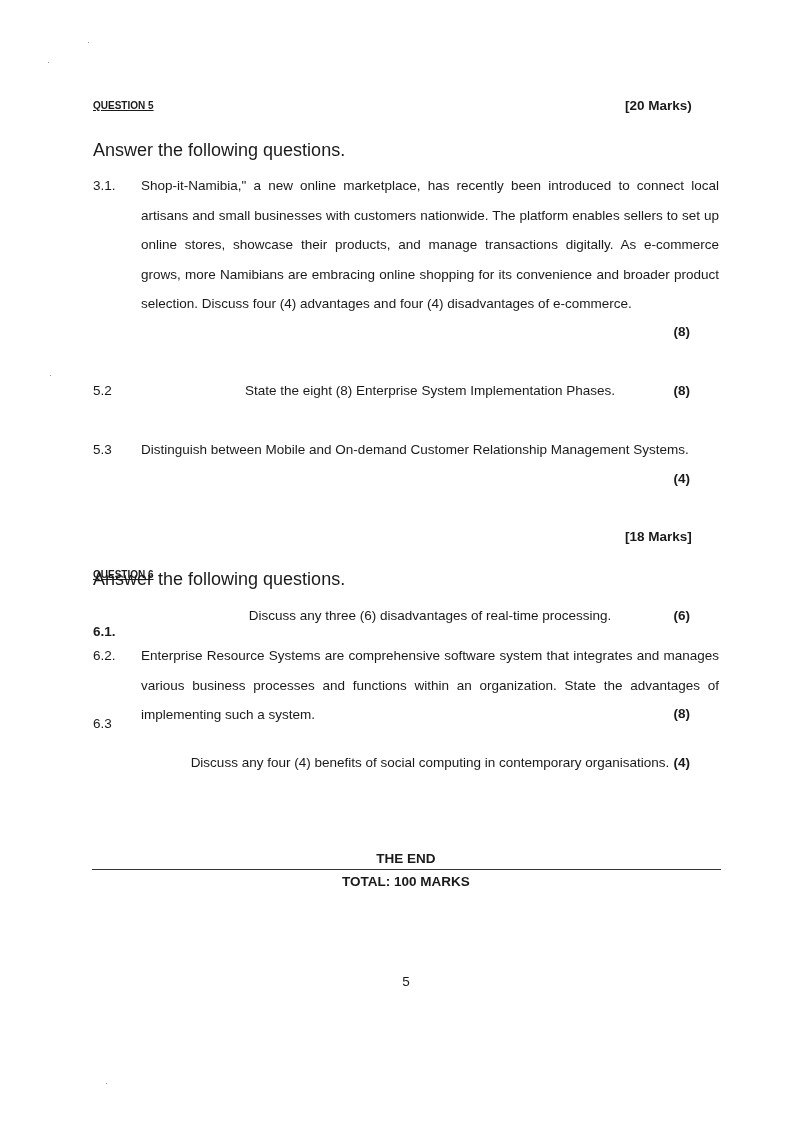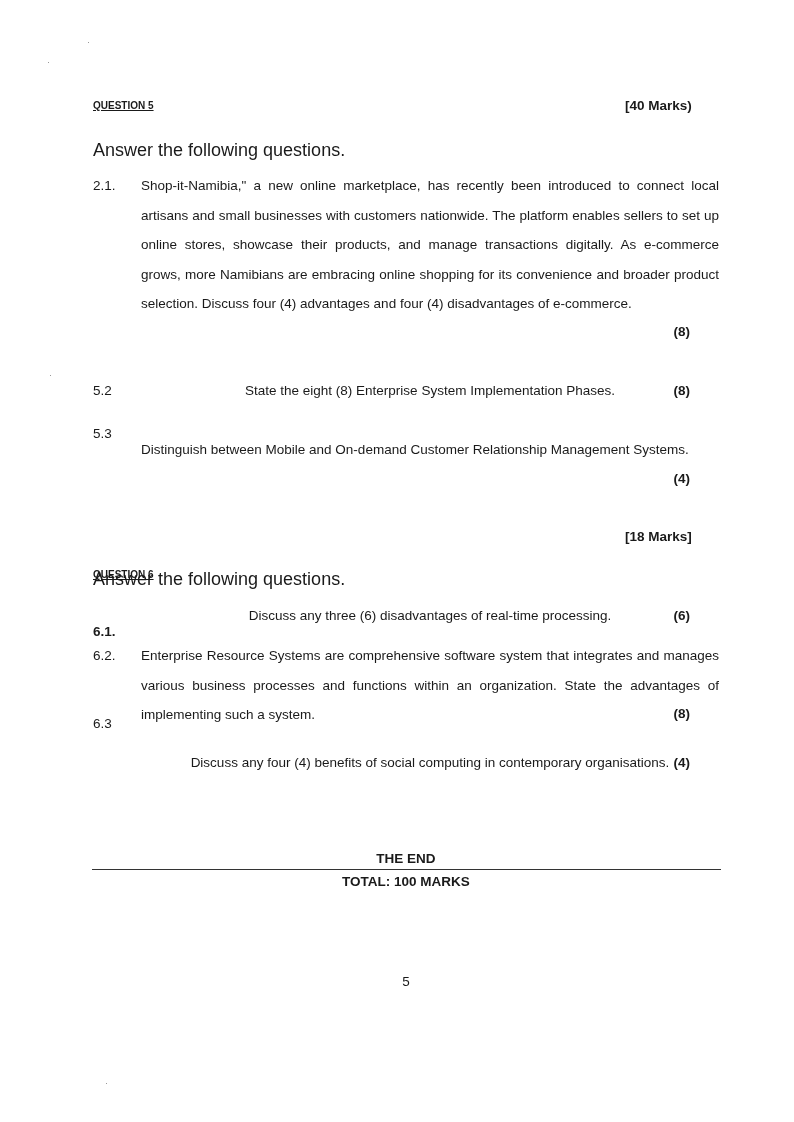--- a/index.html
+++ b/index.html
@@ -79,32 +79,32 @@
   </style>
 </head>
 <body>
 
 <div class="speck" style="left:88px;top:42px;"></div>
 <div class="speck" style="left:48px;top:62px;"></div>
 <div class="speck" style="left:50px;top:375px;"></div>
 <div class="speck" style="left:106px;top:1083px;"></div>
 
 <div class="abs qhead" style="left:93px;top:100px;">QUESTION 5</div>
-<div class="abs marks-head" style="left:625px;top:98px;">[40 Marks)</div>
+<div class="abs marks-head" style="left:625px;top:98px;">[20 Marks)</div>
 <div class="abs instr" style="left:93px;top:140px;">Answer the following questions.</div>
 
-<div class="qnum" style="top:178px;">2.1.</div>
+<div class="qnum" style="top:178px;">3.1.</div>
 <div class="qtext" style="top:171px;">Shop-it-Namibia," a new online marketplace, has recently been introduced to connect local artisans and small businesses with customers nationwide. The platform enables sellers to set up online stores, showcase their products, and manage transactions digitally. As e-commerce grows, more Namibians are embracing online shopping for its convenience and broader product selection. Discuss four (4) advantages and four (4) disadvantages of e-commerce.</div>
 <div class="qmark" style="top:324px;">(8)</div>
 
 <div class="qnum" style="top:383px;">5.2</div>
 <div class="qtext single" style="top:376px;">State the eight (8) Enterprise System Implementation Phases.</div>
 <div class="qmark" style="top:383px;">(8)</div>
 
-<div class="qnum" style="top:426px;text-align:center;">5.3</div>
+<div class="qnum" style="top:442px;text-align:center;">5.3</div>
 <div class="qtext" style="top:435px;">Distinguish between Mobile and On-demand Customer Relationship Management Systems.</div>
 <div class="qmark" style="top:471px;">(4)</div>
 
 <div class="abs qhead" style="left:93px;top:529px;margin-top:40px;">QUESTION 6</div>
 <div class="abs marks-head" style="left:625px;top:529px;">[18 Marks]</div>
 <div class="abs instr" style="left:93px;top:569px;">Answer the following questions.</div>
 
 <div class="qnum" style="top:624px;font-weight:bold;">6.1.</div>
 <div class="qtext single" style="top:601px;">
   <span>Discuss </span><span class="u">any three</span><span> (6) disadvantages of real-time processing.</span>

